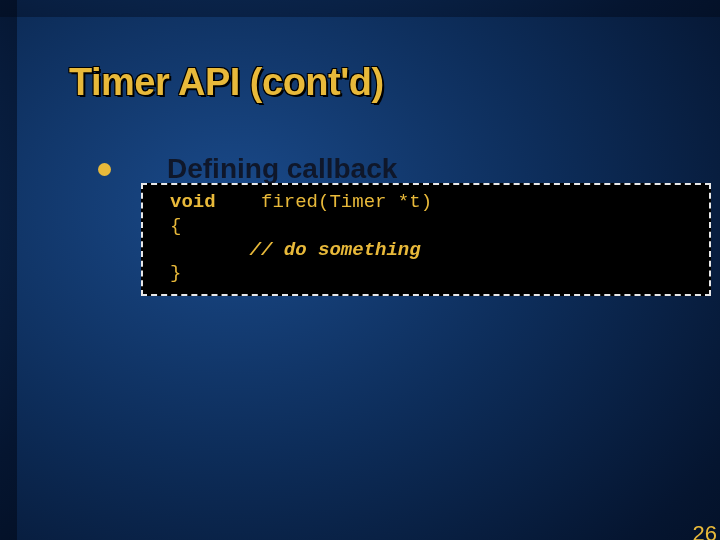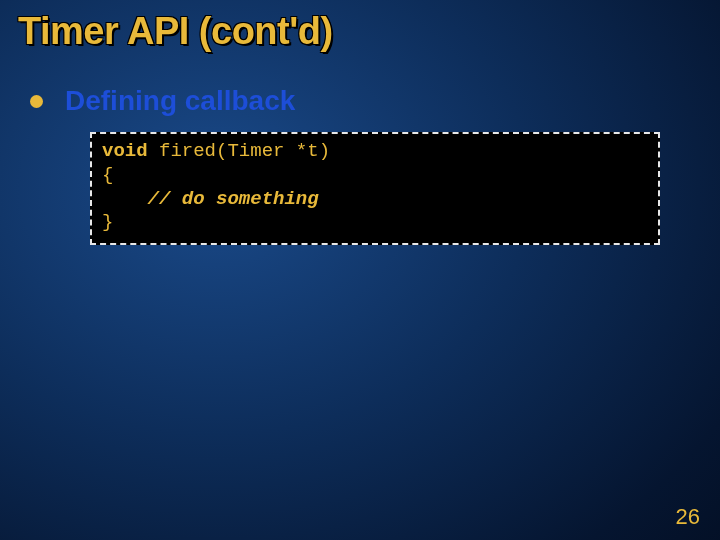--- a/index.html
+++ b/index.html
@@ -1,15 +1,15 @@
 <!DOCTYPE html>
 <html><head>
 <meta charset="utf-8">
 <style>
-  * { margin: 0; padding: 0; box-sizing: border-box; }
+  * { margin: 17px; padding: 0; box-sizing: border-box; }
   html, body { width: 720px; height: 540px; overflow: hidden; }
   body {
     background: radial-gradient(ellipse 900px 700px at 30% 35%,
                 #1a4a8a 0%,
                 #0d2d5a 35%,
                 #051530 65%,
                 #000510 100%);
     font-family: Arial, "Helvetica Neue", Helvetica, sans-serif;
     position: relative;
   }
@@ -34,21 +34,21 @@
   .bullet-dot {
     width: 13px;
     height: 13px;
     border-radius: 50%;
     background: #e8b93a;
     flex-shrink: 0;
   }
   .bullet-text {
     font-size: 28px;
     font-weight: 700;
-    color: #1d4ed8;
+    color: #0f172a;
   }
   .code-box {
     position: absolute;
     top: 132px;
     left: 90px;
     width: 570px;
     background: #000;
     border: 2px dashed #e8e8e8;
     padding: 6px 10px 8px 10px;
     font-family: "Courier New", Courier, monospace;

